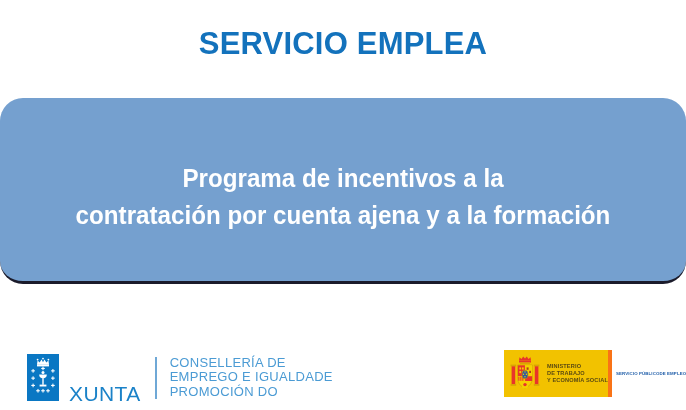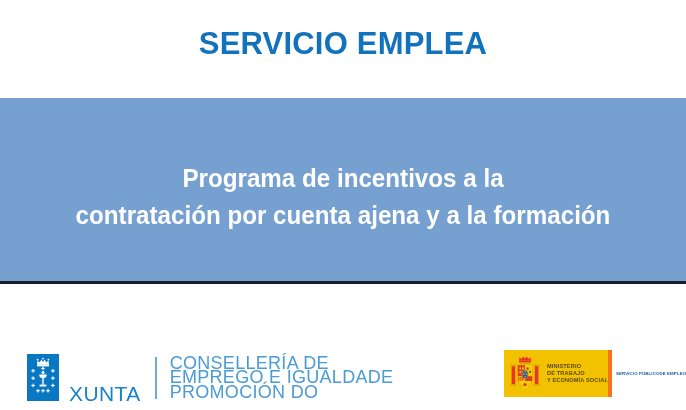--- a/index.html
+++ b/index.html
@@ -35,20 +35,21 @@
   
   .banner {
     position: absolute;
     left: 0;
     top: 98px;
     width: 686px;
     height: 186px;
     background: #75A0CF;
     border-bottom: 3px solid #1b1b2b;
     box-sizing: border-box;
+    border-radius: 23px;
   }
   .banner-text {
     position: absolute;
     left: 0;
     top: 0;
     width: 686px;
     text-align: center;
     color: #ffffff;
     font-family: "Liberation Sans Narrow", "Liberation Sans", sans-serif;
     font-weight: bold;
@@ -101,21 +102,21 @@
     width: 2px;
     height: 42px;
     background: #6FA8D6;
     margin-left: 14px;
     margin-right: 13px;
     flex: none;
   }
   .conselleria {
     color: #4B9BD4;
     font-family: "Liberation Sans", sans-serif;
-    font-size: 18px;
+    font-size: 13px;
     font-weight: normal;
     line-height: 14.5px;
     letter-spacing: 0.3px;
     white-space: nowrap;
   }
 
   
   .gov-block {
     position: absolute;
     left: 504px;

